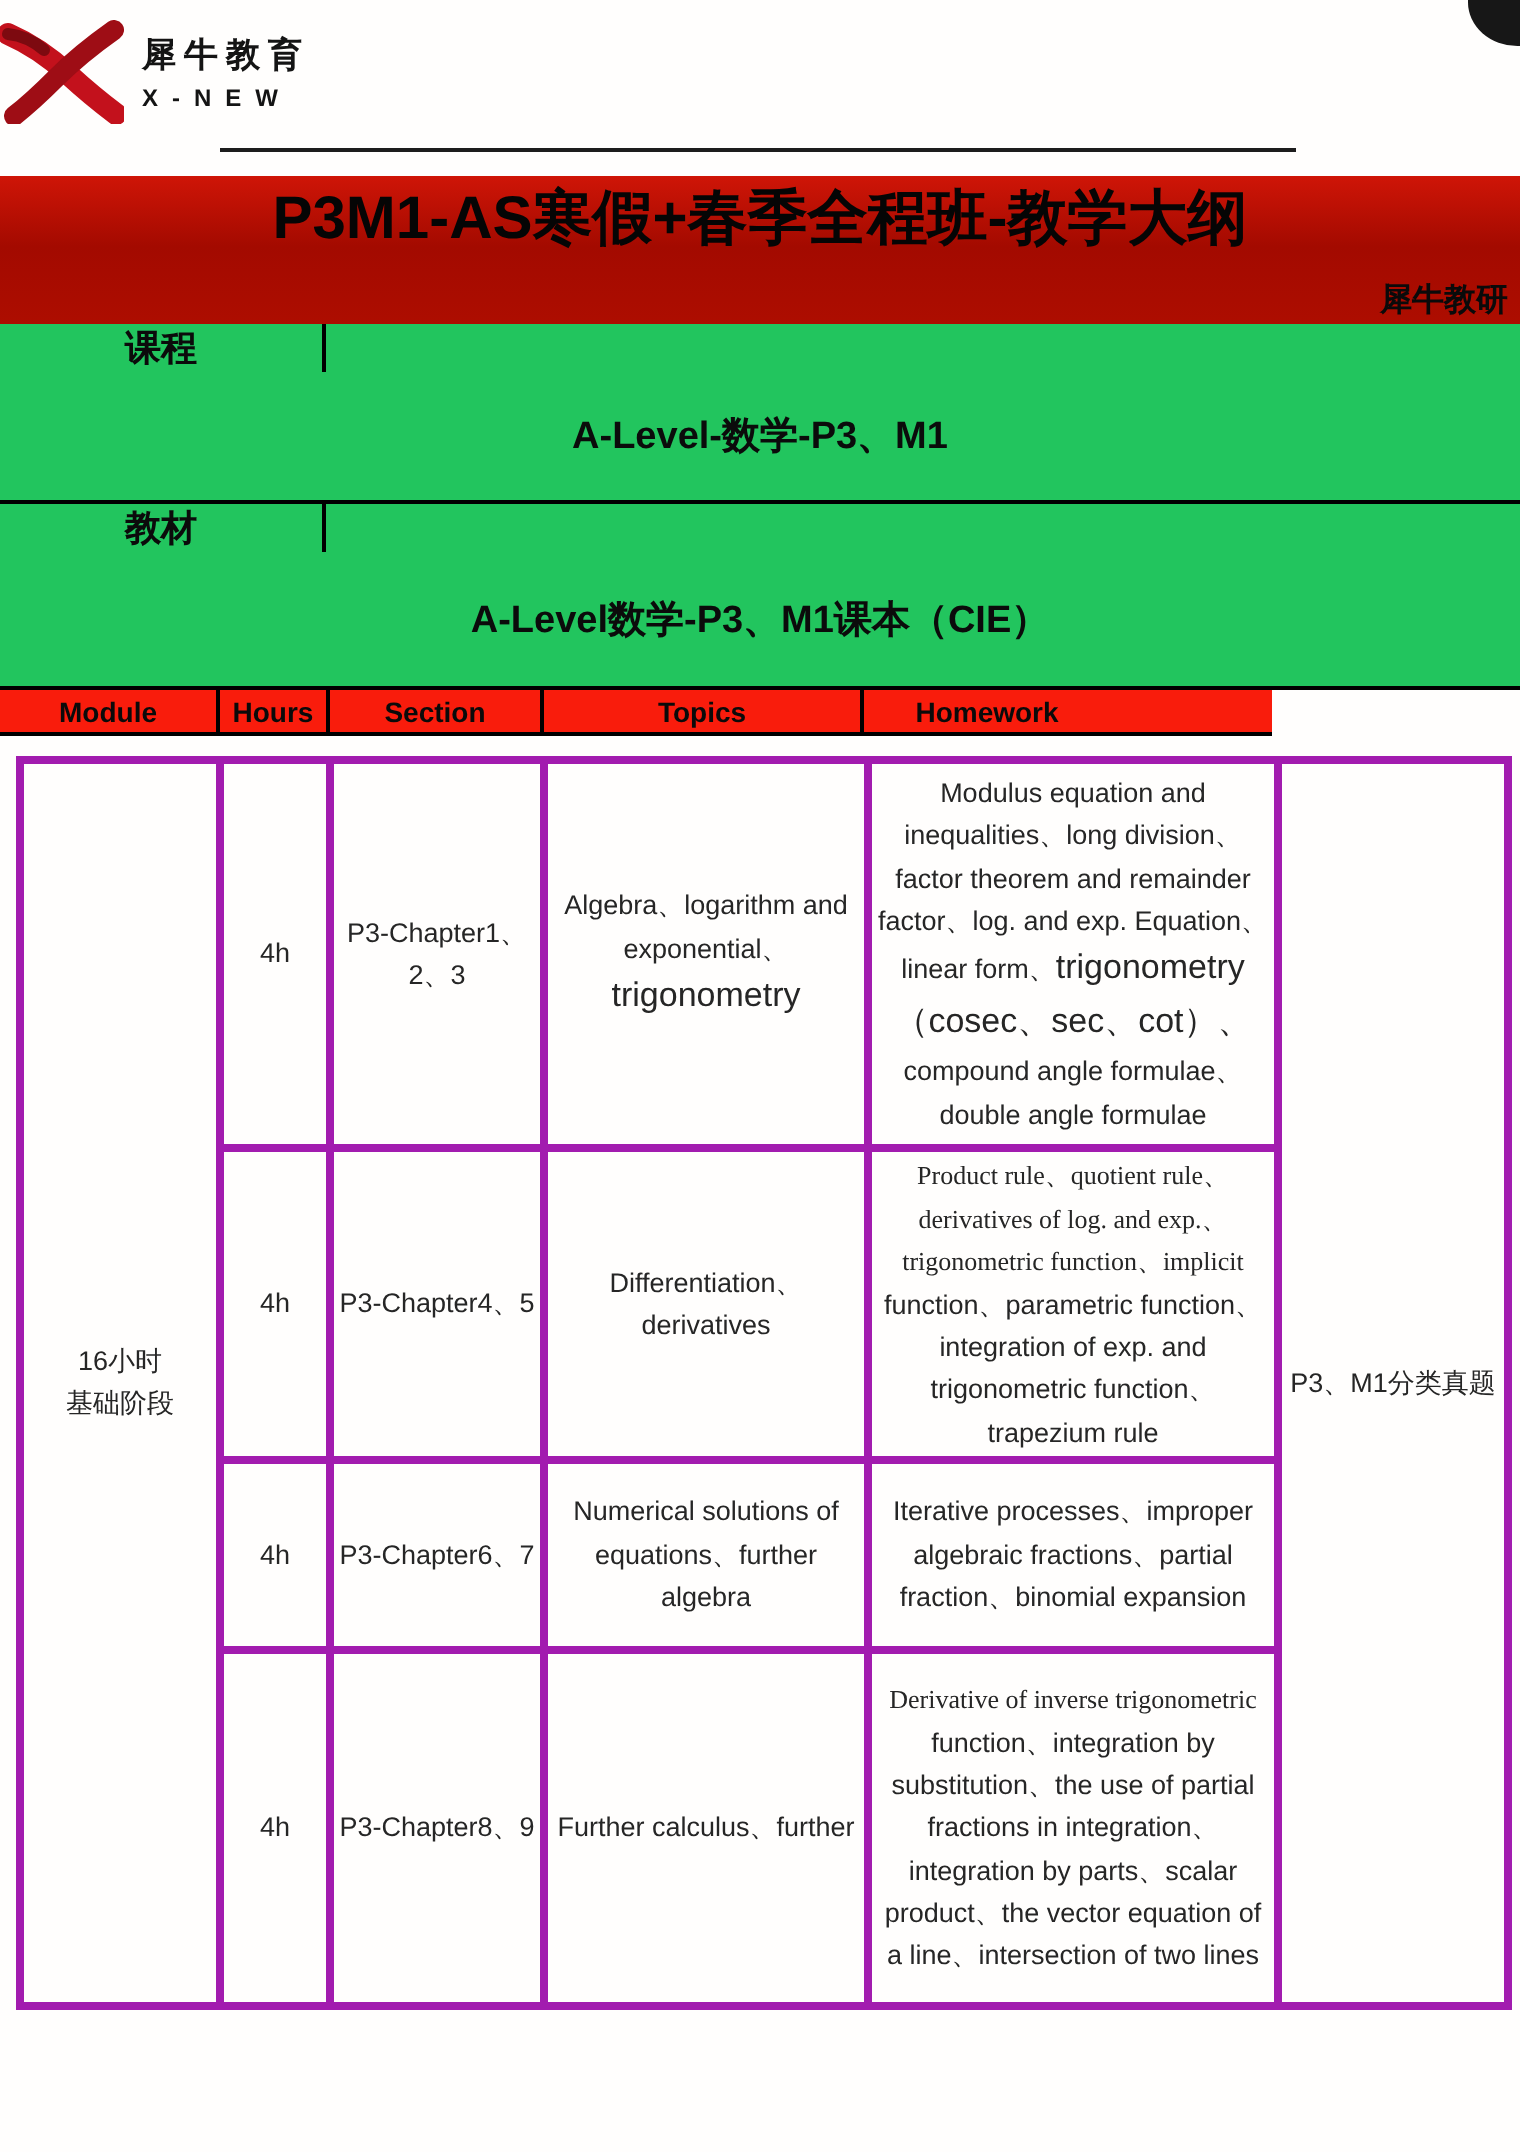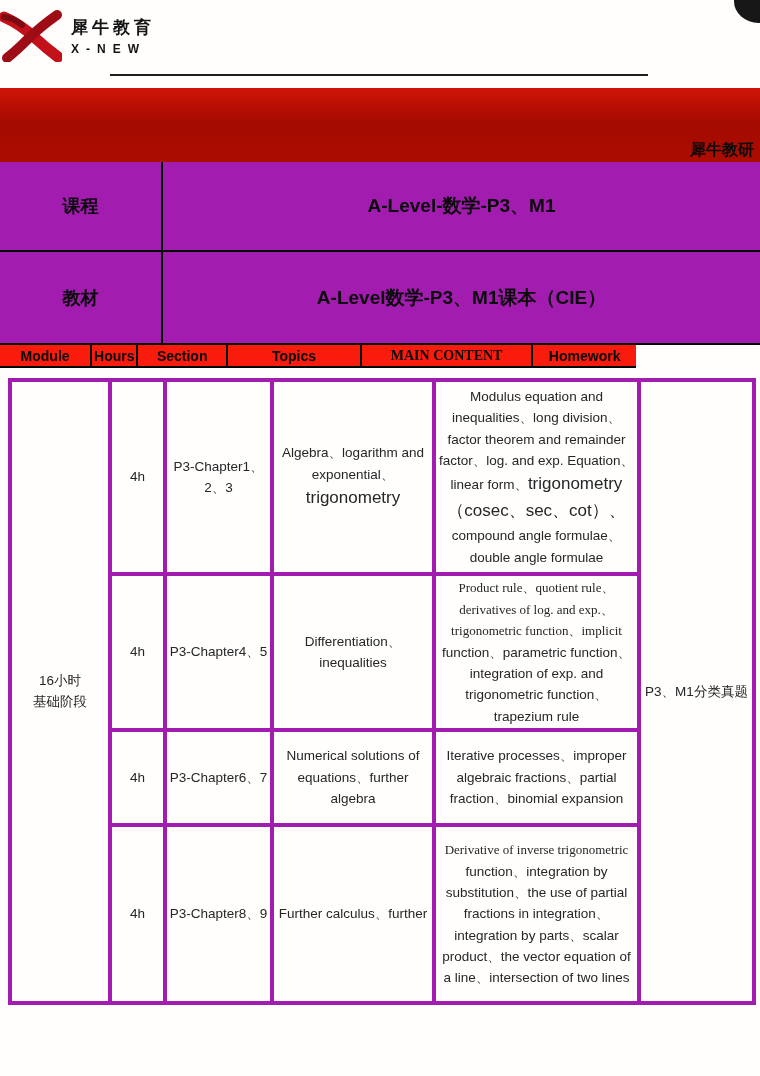--- a/index.html
+++ b/index.html
@@ -26,21 +26,21 @@
     text-align:center;font-size:30px;font-weight:bold;color:#050505;
     margin:0;padding-top:3px;line-height:1.25;
   }
   .banner-dept{
     position:absolute;right:6px;bottom:1px;font-family:"Liberation Serif","DejaVu Serif",serif;
     font-weight:bold;font-size:16px;color:#0a0a0a;
   }
 
   
   .info-block{position:absolute;top:162px;left:0;width:760px;}
-  .info-row{display:flex;background:#a21caf;border-bottom:2px solid #000;}
+  .info-row{display:flex;background:#22c55e;border-bottom:2px solid #000;flex-direction:column;}
   .info-row-course{height:88px;}
   .info-row-book{height:91px;}
   .info-label{
     width:163px;border-right:2px solid #000;display:flex;align-items:center;justify-content:center;
     font-size:18px;font-weight:bold;color:#0b0b0b;flex:0 0 auto;box-sizing:border-box;
   }
   .info-value{
     flex:1;display:flex;align-items:center;justify-content:center;
     font-size:19px;font-weight:bold;color:#0b0b0b;
   }
@@ -82,40 +82,40 @@
   </svg>
   <div class="brand">
     <span class="brand-cn">犀牛教育</span>
     <span class="brand-en">X-NEW</span>
   </div>
 </div>
 <div class="top-rule"></div>
 <div class="corner-artifact"></div>
 
 <div class="banner">
+  <div class="banner-title">P3M1-AS寒假+春季全程班-教学大纲</div>
   <div class="banner-dept">犀牛教研</div>
 </div>
 
 <div class="info-block">
   <div class="info-row info-row-course">
     <div class="info-label">课程</div>
     <div class="info-value">A-Level-数学-P3、M1</div>
   </div>
   <div class="info-row info-row-book">
     <div class="info-label">教材</div>
     <div class="info-value">A-Level数学-P3、M1课本（CIE）</div>
   </div>
 </div>
 
 <div class="cols-header">
   <div class="col-h cw1">Module</div>
   <div class="col-h cw2">Hours</div>
   <div class="col-h cw3">Section</div>
   <div class="col-h cw4">Topics</div>
-  <div class="col-h cw5 serif">MAIN CONTENT</div>
   <div class="col-h cw6">Homework</div>
 </div>
 
 <table class="main">
   <colgroup>
       <col style="width:100px">
       <col style="width:55px">
       <col style="width:107px">
       <col style="width:162px">
       <col style="width:205px">
@@ -129,21 +129,21 @@
       </td>
       <td>4h</td>
       <td>P3-Chapter1、2、3</td>
       <td><span class="seg sans">Algebra、logarithm and exponential、</span><span class="seg small">trigonometry</span></td>
       <td class="main-content"><span class="seg sans">Modulus equation and inequalities、long division、factor theorem and remainder factor、log. and exp. Equation、linear form、</span><span class="seg small">trigonometry（cosec、sec、cot）、</span><span class="seg sans">compound angle formulae、double angle formulae</span></td>
       <td rowspan="4" class="homework-cell">P3、M1分类真题</td>
     </tr>
     <tr style="height:150px">
       <td>4h</td>
       <td>P3-Chapter4、5</td>
-      <td><span class="seg sans">Differentiation、inequalities</span></td>
+      <td><span class="seg sans">Differentiation、derivatives</span></td>
       <td class="main-content"><span class="seg serif">Product rule、quotient rule、derivatives of log. and exp.、trigonometric function、implicit </span><span class="seg sans">function、parametric function、integration of exp. and trigonometric function、trapezium rule</span></td>
     </tr>
     <tr style="height:95px">
       <td>4h</td>
       <td>P3-Chapter6、7</td>
       <td><span class="seg sans">Numerical solutions of equations、further algebra</span></td>
       <td class="main-content"><span class="seg sans">Iterative processes、improper algebraic fractions、partial fraction、binomial expansion</span></td>
     </tr>
     <tr style="height:178px">
       <td>4h</td>

